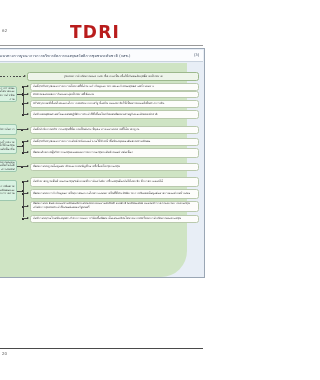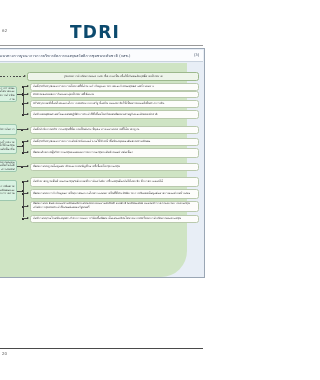--- a/index.html
+++ b/index.html
@@ -16,21 +16,21 @@
   
   .hdr{position:absolute;left:0;top:22px;width:205px;height:24px;}
   .hdr-pageno{
     position:absolute;left:2px;top:6px;
     font-size:4px;color:#6b6b6b;letter-spacing:.2px;
   }
   .hdr-logo{
     position:absolute;left:55px;top:0px;width:80px;
     text-align:center;
     font-size:17px;font-weight:bold;letter-spacing:1.2px;
-    color:#0c4a6e;
+    color:#b91c1c;
     font-family:"DejaVu Sans","Liberation Sans",sans-serif;
   }
   .hdr-rule{
     position:absolute;left:0;top:23px;width:203px;height:1px;
     background:#9a9a9a;
   }
 
   
   .slide{
     position:absolute;left:-4px;top:48px;

